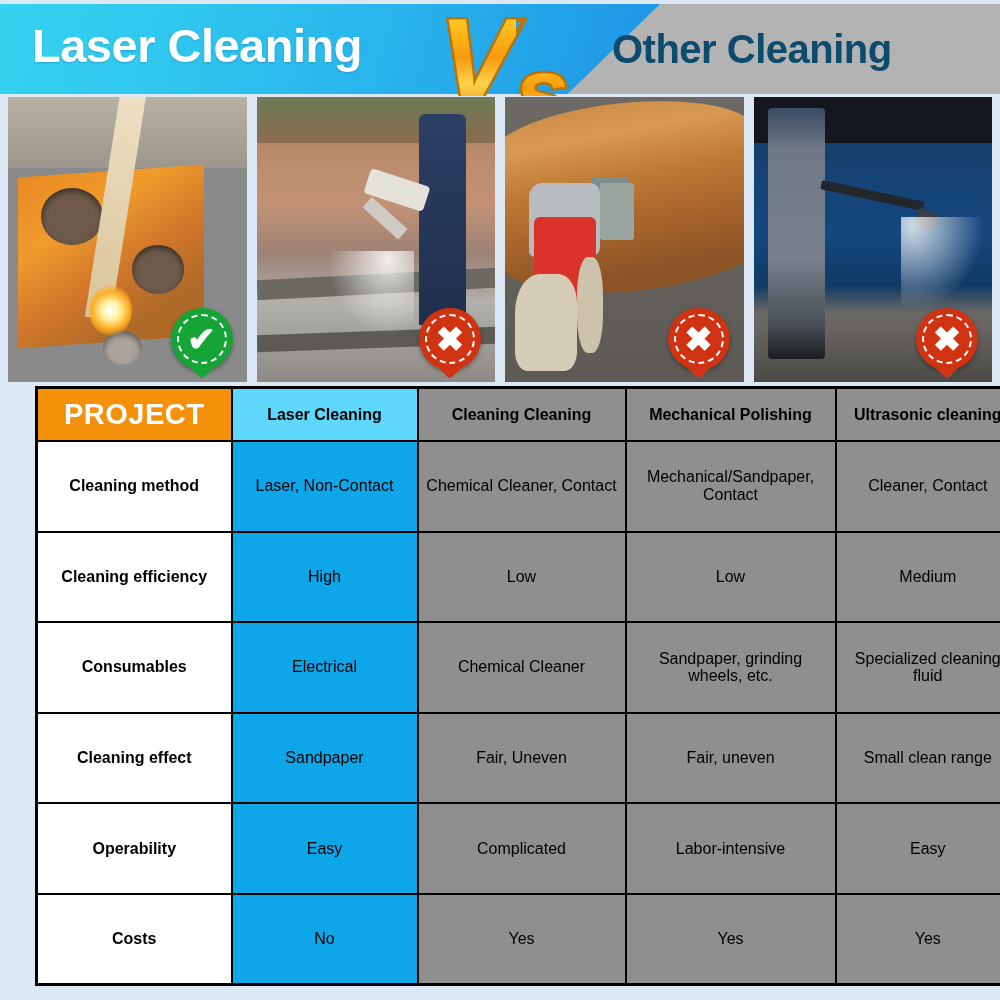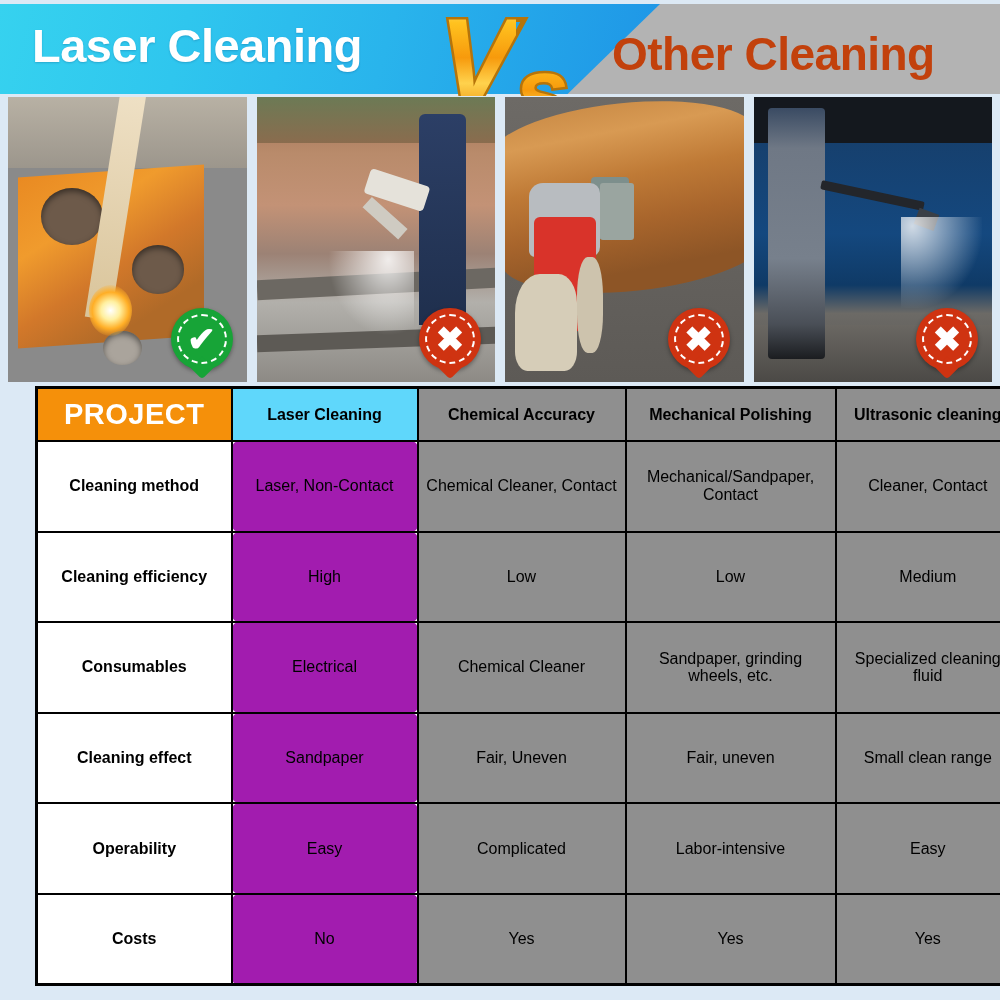--- a/index.html
+++ b/index.html
@@ -22,21 +22,21 @@
     clip-path:polygon(0 0, 100% 0, 86% 100%, 0 100%);
   }
   .hdr-title-left{
     position:absolute;left:32px;top:18px;
     font-size:47px;font-weight:bold;color:#ffffff;
     letter-spacing:-0.5px;white-space:nowrap;
     text-shadow:0 1px 2px rgba(0,60,110,.25);
   }
   .hdr-title-right{
     position:absolute;left:612px;top:27px;
-    font-size:46px;font-weight:bold;color:#c2410c;
+    font-size:40px;font-weight:bold;color:#0c4a6e;
     letter-spacing:-0.5px;white-space:nowrap;
   }
   
   #vs-logo{position:absolute;left:437px;top:-4px;width:180px;height:140px;}
   .vs-txt{
     position:absolute;left:0;top:0;width:180px;height:140px;
     font-size:0;
   }
   .vs-v,.vs-s{
     position:absolute;font-weight:bold;font-style:italic;
@@ -150,21 +150,21 @@
   col.c4{width:210px;}
   col.c5{width:185px;}
 
   thead th{height:47px;font-weight:bold;}
   .th-project{background:#f5900a;color:#fff;font-size:29px;font-weight:bold;letter-spacing:0.5px;}
   .th-laser{background:#5fd7fb;color:#000;font-size:16px;}
   .th-other{background:#8f8f8f;color:#000;font-size:16px;}
 
   tbody tr{height:61px;}
   td.rowhead{background:#ffffff;font-weight:bold;color:#000;font-size:16px;}
-  td.laser{background:#a21caf;color:#000;border-radius:7px;}
+  td.laser{background:#0ea5e9;color:#000;}
   td.other{background:#8f8f8f;color:#000;}
 </style>
 </head>
 <body>
 
 <div id="page">
 
   <div id="header">
     <div class="hdr-right"></div>
     <div class="hdr-left"></div>
@@ -254,21 +254,21 @@
         <col class="c1">
           <col class="c2">
           <col class="c3">
           <col class="c4">
           <col class="c5">
       </colgroup>
       <thead>
         <tr>
           <th class="th-project">PROJECT</th>
           <th class="th-laser">Laser Cleaning</th>
-          <th class="th-other">Chemical Accuracy</th>
+          <th class="th-other">Cleaning Cleaning</th>
           <th class="th-other">Mechanical Polishing</th>
           <th class="th-other">Ultrasonic cleaning</th>
         </tr>
       </thead>
       <tbody>
         <tr>
           <td class="rowhead">Cleaning method</td>
           <td class="laser">Laser, Non-Contact</td>
           <td class="other">Chemical Cleaner, Contact</td>
           <td class="other">Mechanical/Sandpaper, Contact</td>

